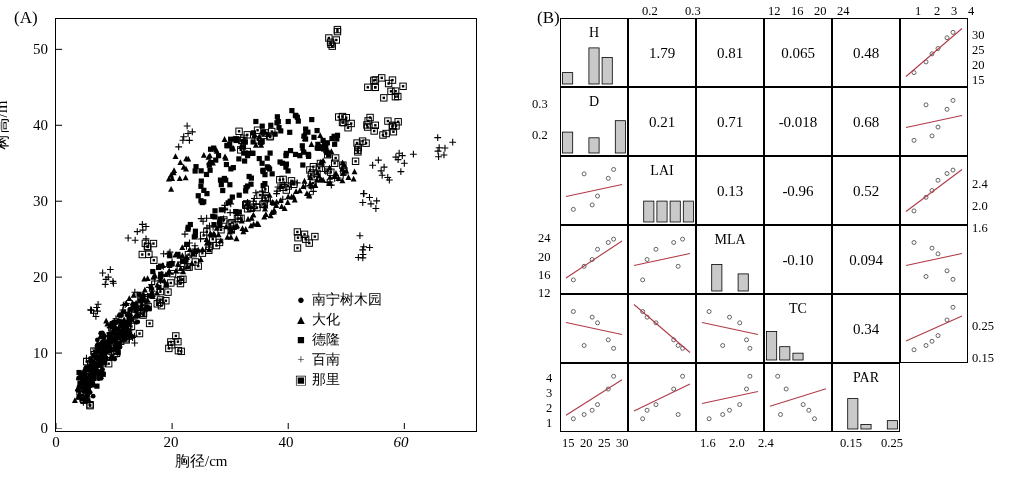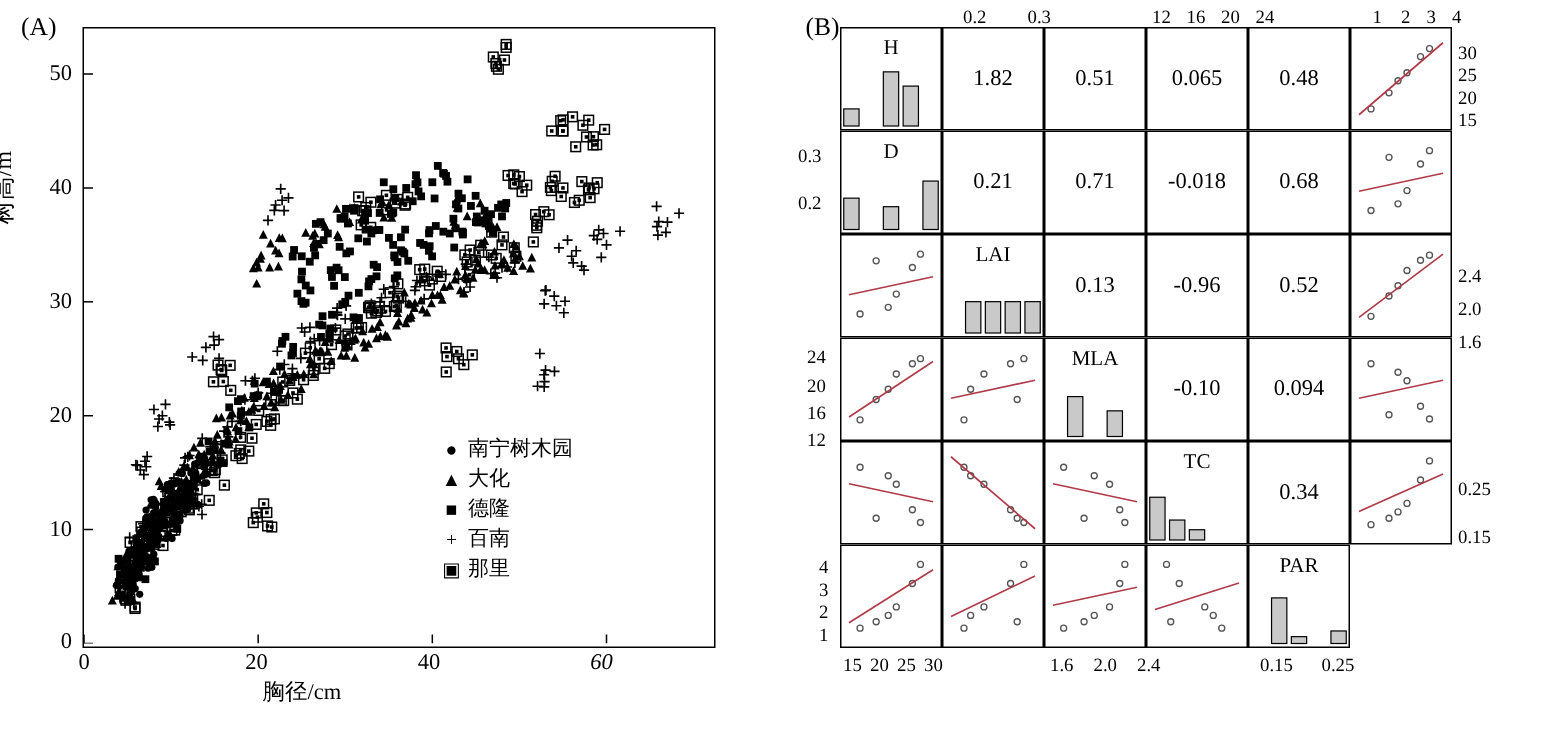--- a/index.html
+++ b/index.html
@@ -1395,24 +1395,24 @@
     <div id="matrix">
         <div class="cell">
           <div class="vname">H</div>
           <svg width="66" height="67">
             <rect x="1.5" y="53.6" width="10.2" height="11.4" fill="#c9c9c9" stroke="#000" stroke-width="0.8"></rect>
             <rect x="27.9" y="28.9" width="10.2" height="36.1" fill="#c9c9c9" stroke="#000" stroke-width="0.8"></rect>
             <rect x="41.099999999999994" y="38.400000000000006" width="10.2" height="26.599999999999998" fill="#c9c9c9" stroke="#000" stroke-width="0.8"></rect>
           </svg>
         </div>
         <div class="cell">
-          <div class="corr">1.82</div>
-        </div>
-        <div class="cell">
-          <div class="corr">0.51</div>
+          <div class="corr">1.79</div>
+        </div>
+        <div class="cell">
+          <div class="corr">0.81</div>
         </div>
         <div class="cell">
           <div class="corr">0.065</div>
         </div>
         <div class="cell">
           <div class="corr">0.48</div>
         </div>
         <div class="cell">
           <svg width="66" height="67">
             <circle cx="13" cy="53.63157894736842" r="2" fill="none" stroke="#555" stroke-width="0.9"></circle>

